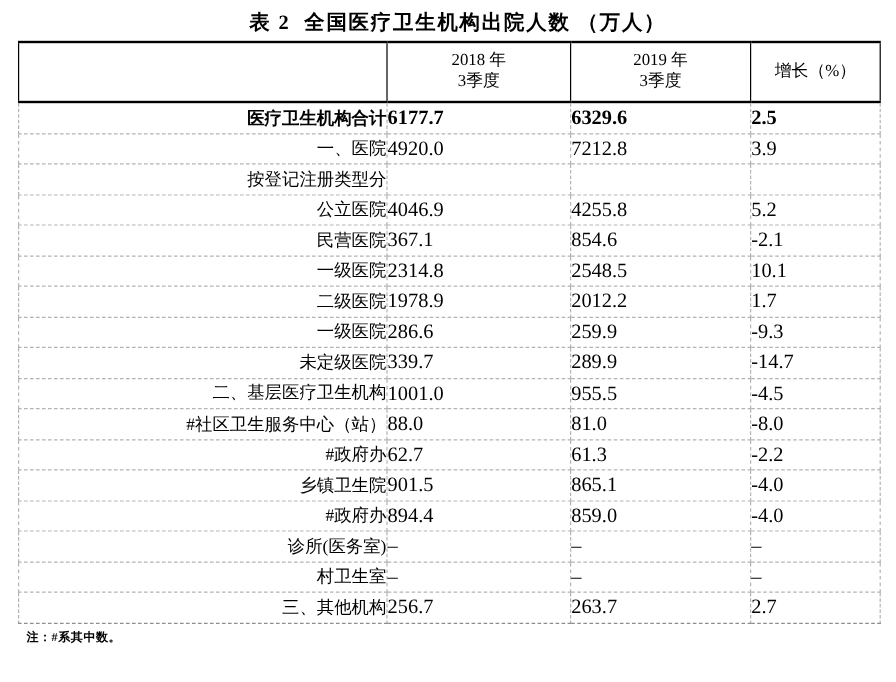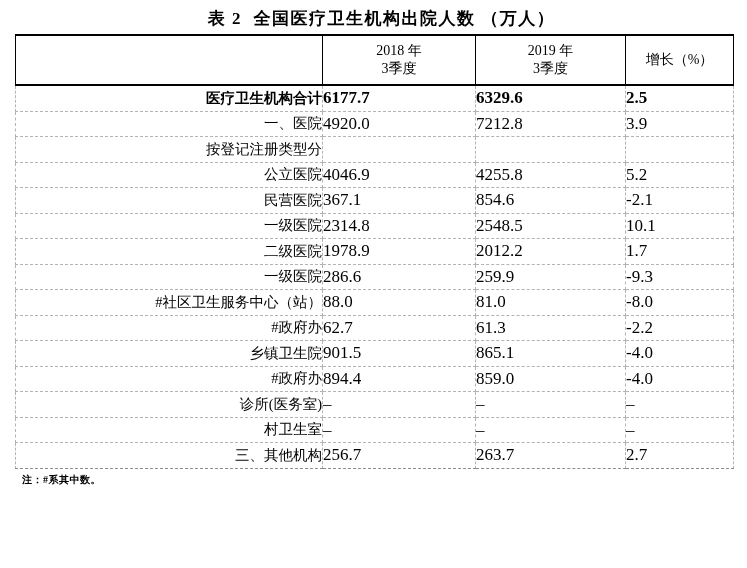--- a/index.html
+++ b/index.html
@@ -113,20 +113,32 @@
       <td class="num">2012.2</td>
       <td class="num pct">1.7</td>
     </tr>
     <tr>
       <td class="lbl ind2">一级医院</td>
       <td class="num">286.6</td>
       <td class="num">259.9</td>
       <td class="num pct">-9.3</td>
     </tr>
     <tr>
+      <td class="lbl ind2">未定级医院</td>
+      <td class="num">339.7</td>
+      <td class="num">289.9</td>
+      <td class="num pct">-14.7</td>
+    </tr>
+    <tr>
+      <td class="lbl ind0">二、基层医疗卫生机构</td>
+      <td class="num">1001.0</td>
+      <td class="num">955.5</td>
+      <td class="num pct">-4.5</td>
+    </tr>
+    <tr>
       <td class="lbl ind1">#社区卫生服务中心（站）</td>
       <td class="num">88.0</td>
       <td class="num">81.0</td>
       <td class="num pct">-8.0</td>
     </tr>
     <tr>
       <td class="lbl ind3">#政府办</td>
       <td class="num">62.7</td>
       <td class="num">61.3</td>
       <td class="num pct">-2.2</td>

